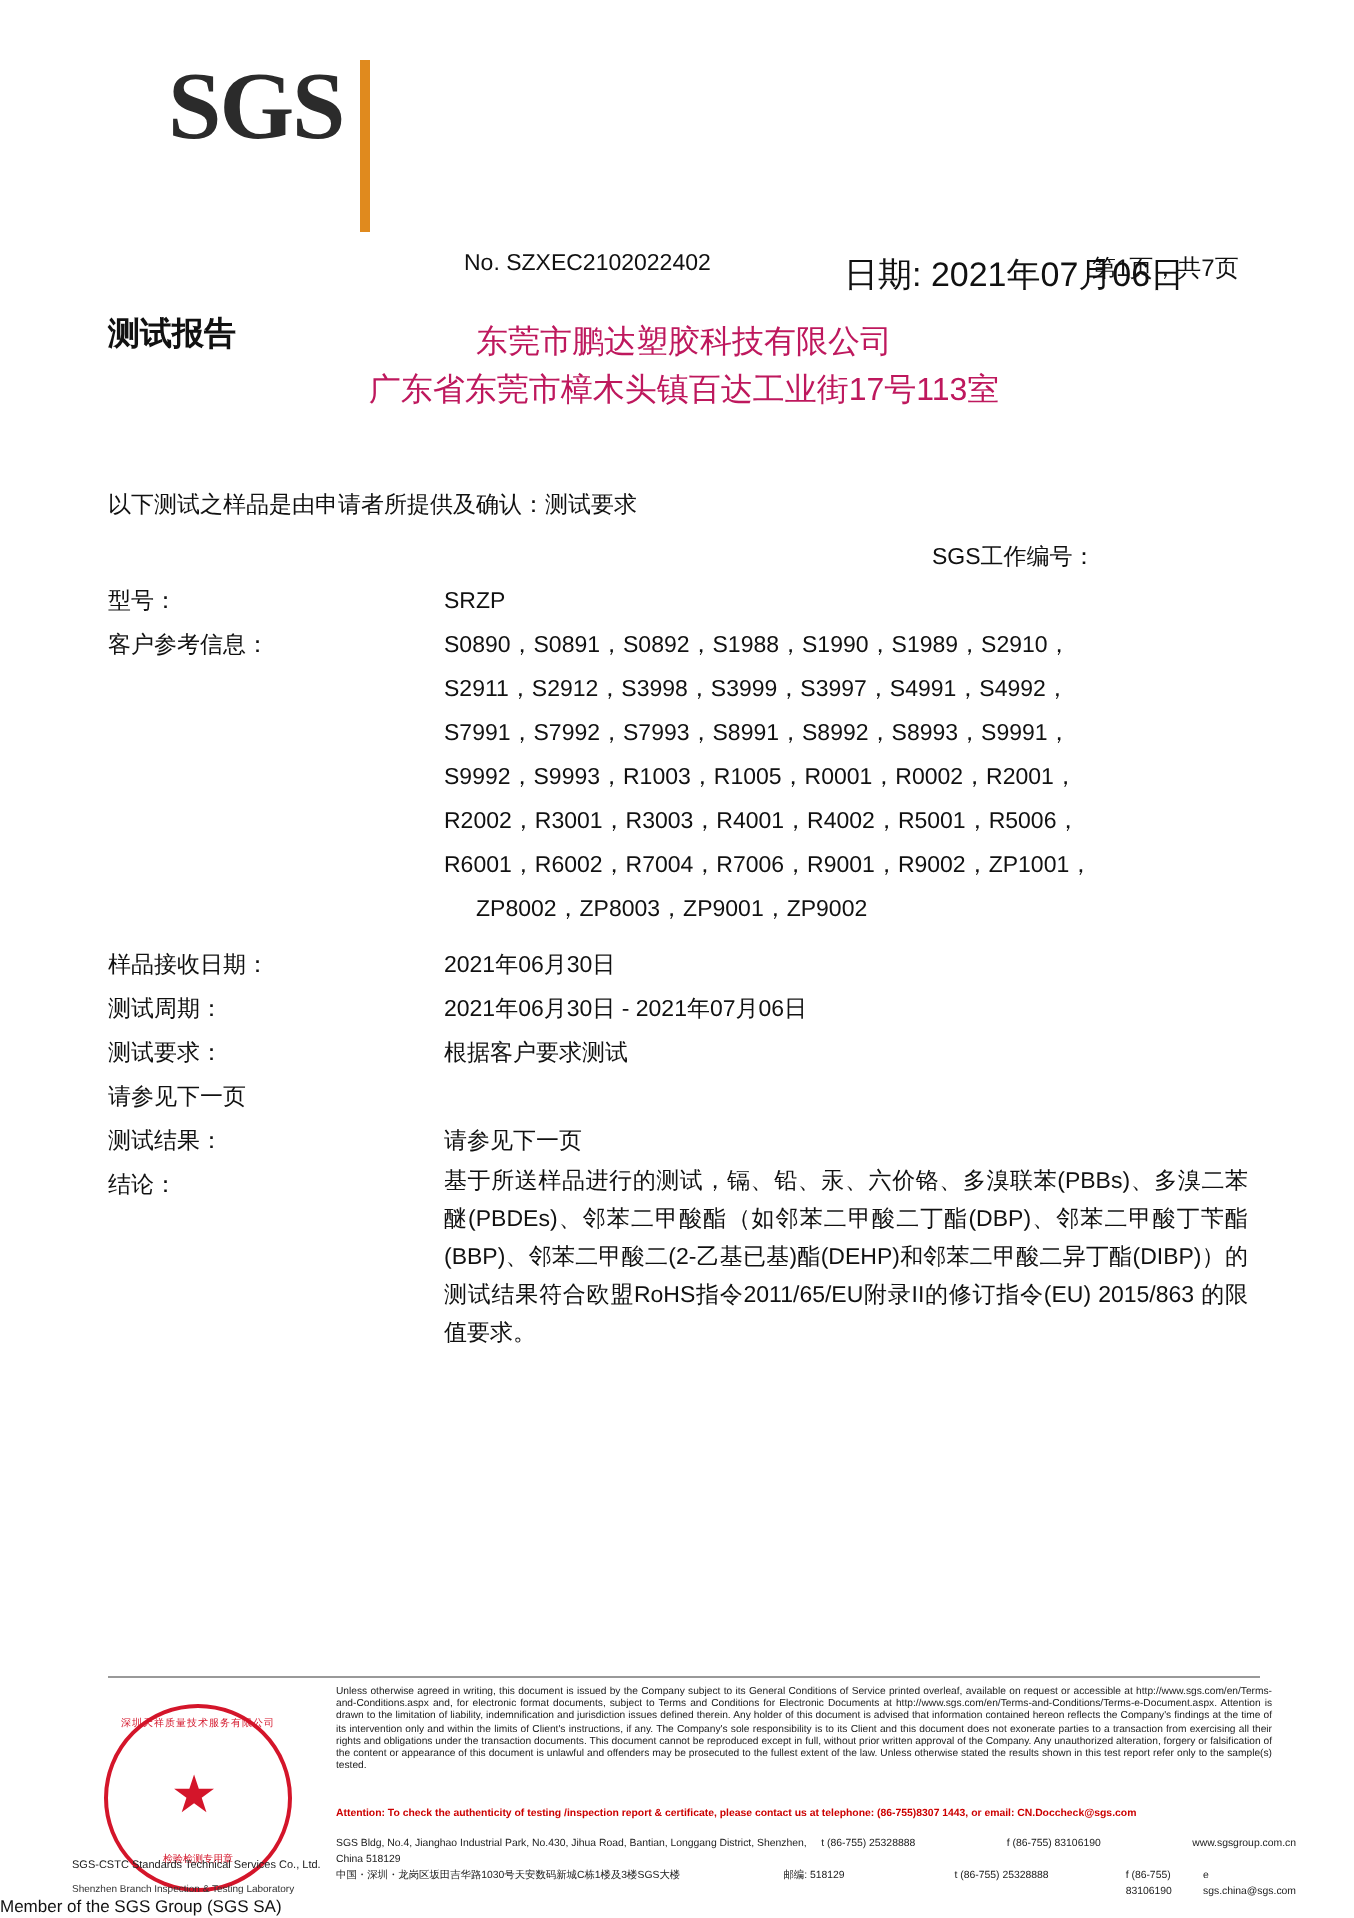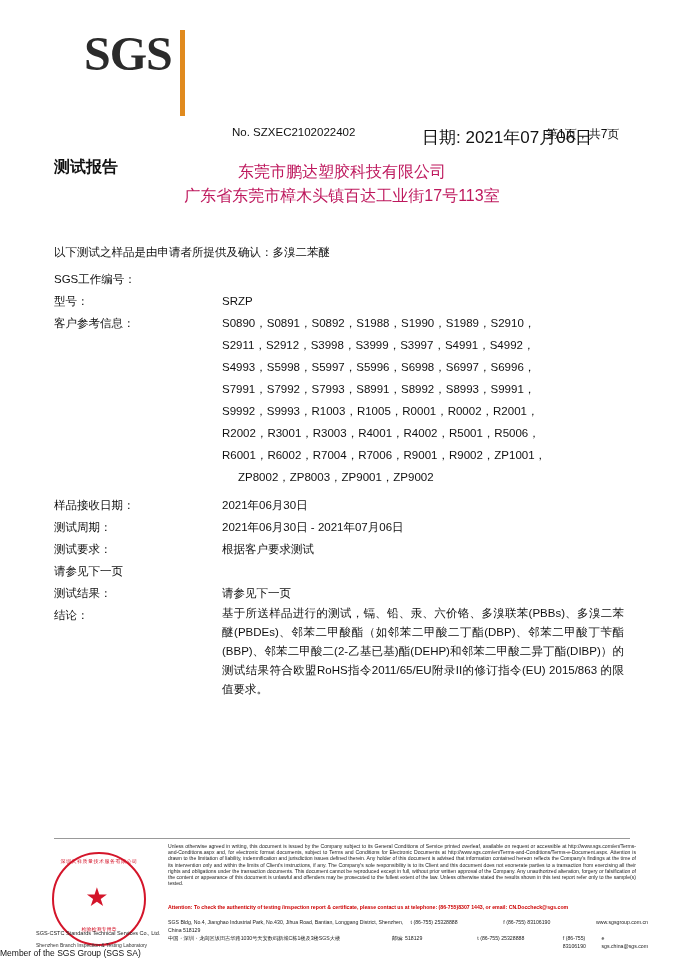--- a/index.html
+++ b/index.html
@@ -114,20 +114,21 @@
   .details {
     position: absolute;
     left: 54px;
     top: 268px;
     width: 580px;
   }
   .row {
     display: flex;
     align-items: flex-start;
     margin-bottom: 0px;
+    justify-content: flex-end;
   }
   .row .lbl {
     width: 168px;
     flex: 0 0 168px;
     font-size: 11.5px;
     line-height: 22px;
     color: #111;
   }
   .row .val {
     flex: 1 1 auto;
@@ -289,39 +290,38 @@
     <div class="report-no">No. SZXEC2102022402</div>
     <div class="report-date">日期: 2021年07月06日</div>
     <div class="report-pages">第1页，共7页</div>
   </div>
 
   <div class="client-block">
     <div class="client-line">东莞市鹏达塑胶科技有限公司</div>
     <div class="client-line">广东省东莞市樟木头镇百达工业街17号113室</div>
   </div>
 
-  <div class="statement">以下测试之样品是由申请者所提供及确认：多溴二苯醚</div>
+  <div class="statement">以下测试之样品是由申请者所提供及确认：测试要求</div>
 
   <div class="details">
 
     <div class="row">
       <div class="lbl">SGS工作编号：</div>
     </div>
 
     <div class="row">
       <div class="lbl">型号：</div>
       <div class="val">SRZP</div>
     </div>
 
     <div class="row refs">
       <div class="lbl">客户参考信息：</div>
       <div class="val">
         <div class="ref-line">S0890，S0891，S0892，S1988，S1990，S1989，S2910，</div>
         <div class="ref-line">S2911，S2912，S3998，S3999，S3997，S4991，S4992，</div>
-        <div class="ref-line">S4993，S5998，S5997，S5996，S6998，S6997，S6996，</div>
         <div class="ref-line">S7991，S7992，S7993，S8991，S8992，S8993，S9991，</div>
         <div class="ref-line">S9992，S9993，R1003，R1005，R0001，R0002，R2001，</div>
         <div class="ref-line">R2002，R3001，R3003，R4001，R4002，R5001，R5006，</div>
         <div class="ref-line">R6001，R6002，R7004，R7006，R9001，R9002，ZP1001，</div>
         <div class="ref-line ref-indent">ZP8002，ZP8003，ZP9001，ZP9002</div>
       </div>
     </div>
 
     <div class="spacer-6"></div>
 

